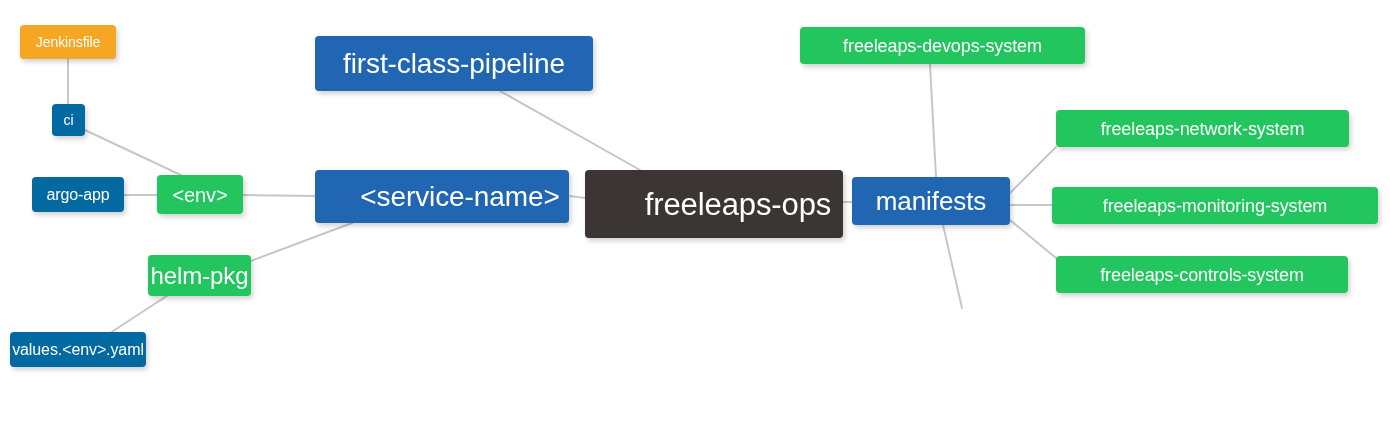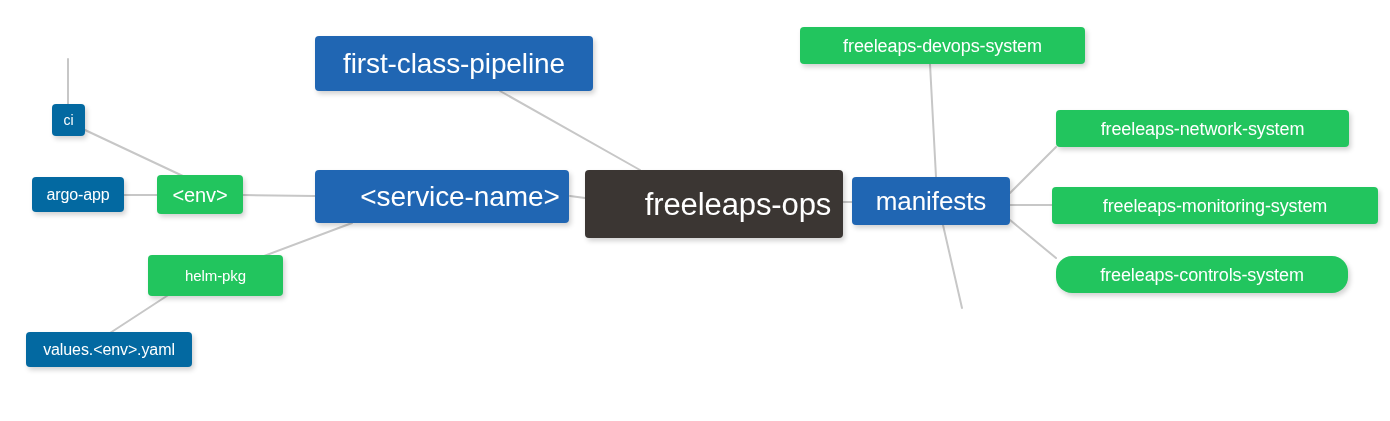--- a/index.html
+++ b/index.html
@@ -62,26 +62,27 @@
       <line x1="176" y1="290" x2="110" y2="333" stroke="#c7c7c7" stroke-width="2" stroke-linecap="round"></line>
       <line x1="570" y1="196" x2="585" y2="198" stroke="#c7c7c7" stroke-width="2" stroke-linecap="round"></line>
       <line x1="500" y1="91" x2="640" y2="170" stroke="#c7c7c7" stroke-width="2" stroke-linecap="round"></line>
       <line x1="843" y1="202" x2="852" y2="202" stroke="#c7c7c7" stroke-width="2" stroke-linecap="round"></line>
       <line x1="936" y1="177" x2="930" y2="64" stroke="#c7c7c7" stroke-width="2" stroke-linecap="round"></line>
       <line x1="1010" y1="193" x2="1056" y2="147" stroke="#c7c7c7" stroke-width="2" stroke-linecap="round"></line>
       <line x1="1010" y1="205" x2="1052" y2="205" stroke="#c7c7c7" stroke-width="2" stroke-linecap="round"></line>
       <line x1="1010" y1="220" x2="1056" y2="258" stroke="#c7c7c7" stroke-width="2" stroke-linecap="round"></line>
       <line x1="943" y1="225" x2="962" y2="308" stroke="#c7c7c7" stroke-width="2" stroke-linecap="round"></line>
     </svg>
+<div class="node n-orange" style="left: 20px; top: 25px; width: 96px; height: 34px; font-size: 14px;">Jenkinsfile</div>
     <div class="node n-red" style="left: 52px; top: 104px; width: 33px; height: 32px; font-size: 14px;">ci</div>
     <div class="node n-red" style="left: 32px; top: 177px; width: 92px; height: 35px; font-size: 16px;">argo-app</div>
     <div class="node n-green" style="left: 157px; top: 175px; width: 86px; height: 39px; font-size: 20px;">&lt;env&gt;</div>
-    <div class="node n-green" style="left: 148px; top: 255px; width: 135px; height: 41px; font-size: 15px;">helm-pkg</div>
-    <div class="node n-red" style="left: 26px; top: 332px; width: 166px; height: 35px; font-size: 16px; text-align: right;">values.&lt;env&gt;.yaml</div>
+    <div class="node n-green" style="left: 148px; top: 255px; width: 103px; height: 41px; font-size: 24px;">helm-pkg</div>
+    <div class="node n-red" style="left: 10px; top: 332px; width: 136px; height: 35px; font-size: 16px; text-align: right;">values.&lt;env&gt;.yaml</div>
     <div class="node n-blue" style="left: 315px; top: 36px; width: 278px; height: 55px; font-size: 28px;">first-class-pipeline</div>
     <div class="node n-blue" style="left: 315px; top: 170px; width: 254px; height: 53px; font-size: 28px; padding-left: 36px;">&lt;service-name&gt;</div>
     <div class="node n-root" style="left: 585px; top: 170px; width: 258px; height: 68px; font-size: 31px;">freeleaps-ops</div>
     <div class="node n-blue" style="left: 852px; top: 177px; width: 158px; height: 48px; font-size: 26px;">manifests</div>
     <div class="node n-green" style="left: 1056px; top: 110px; width: 293px; height: 37px; font-size: 18px;">freeleaps-network-system</div>
     <div class="node n-green" style="left: 800px; top: 27px; width: 285px; height: 37px; font-size: 18px;">freeleaps-devops-system</div>
     <div class="node n-green" style="left: 1052px; top: 187px; width: 326px; height: 37px; font-size: 18px;">freeleaps-monitoring-system</div>
-    <div class="node n-green" style="left: 1056px; top: 256px; width: 292px; height: 37px; font-size: 18px; border-radius: 16px;">freeleaps-controls-system</div>
+    <div class="node n-green" style="left: 1056px; top: 256px; width: 292px; height: 37px; font-size: 18px;">freeleaps-controls-system</div>
   </div>
 
 </body></html>

